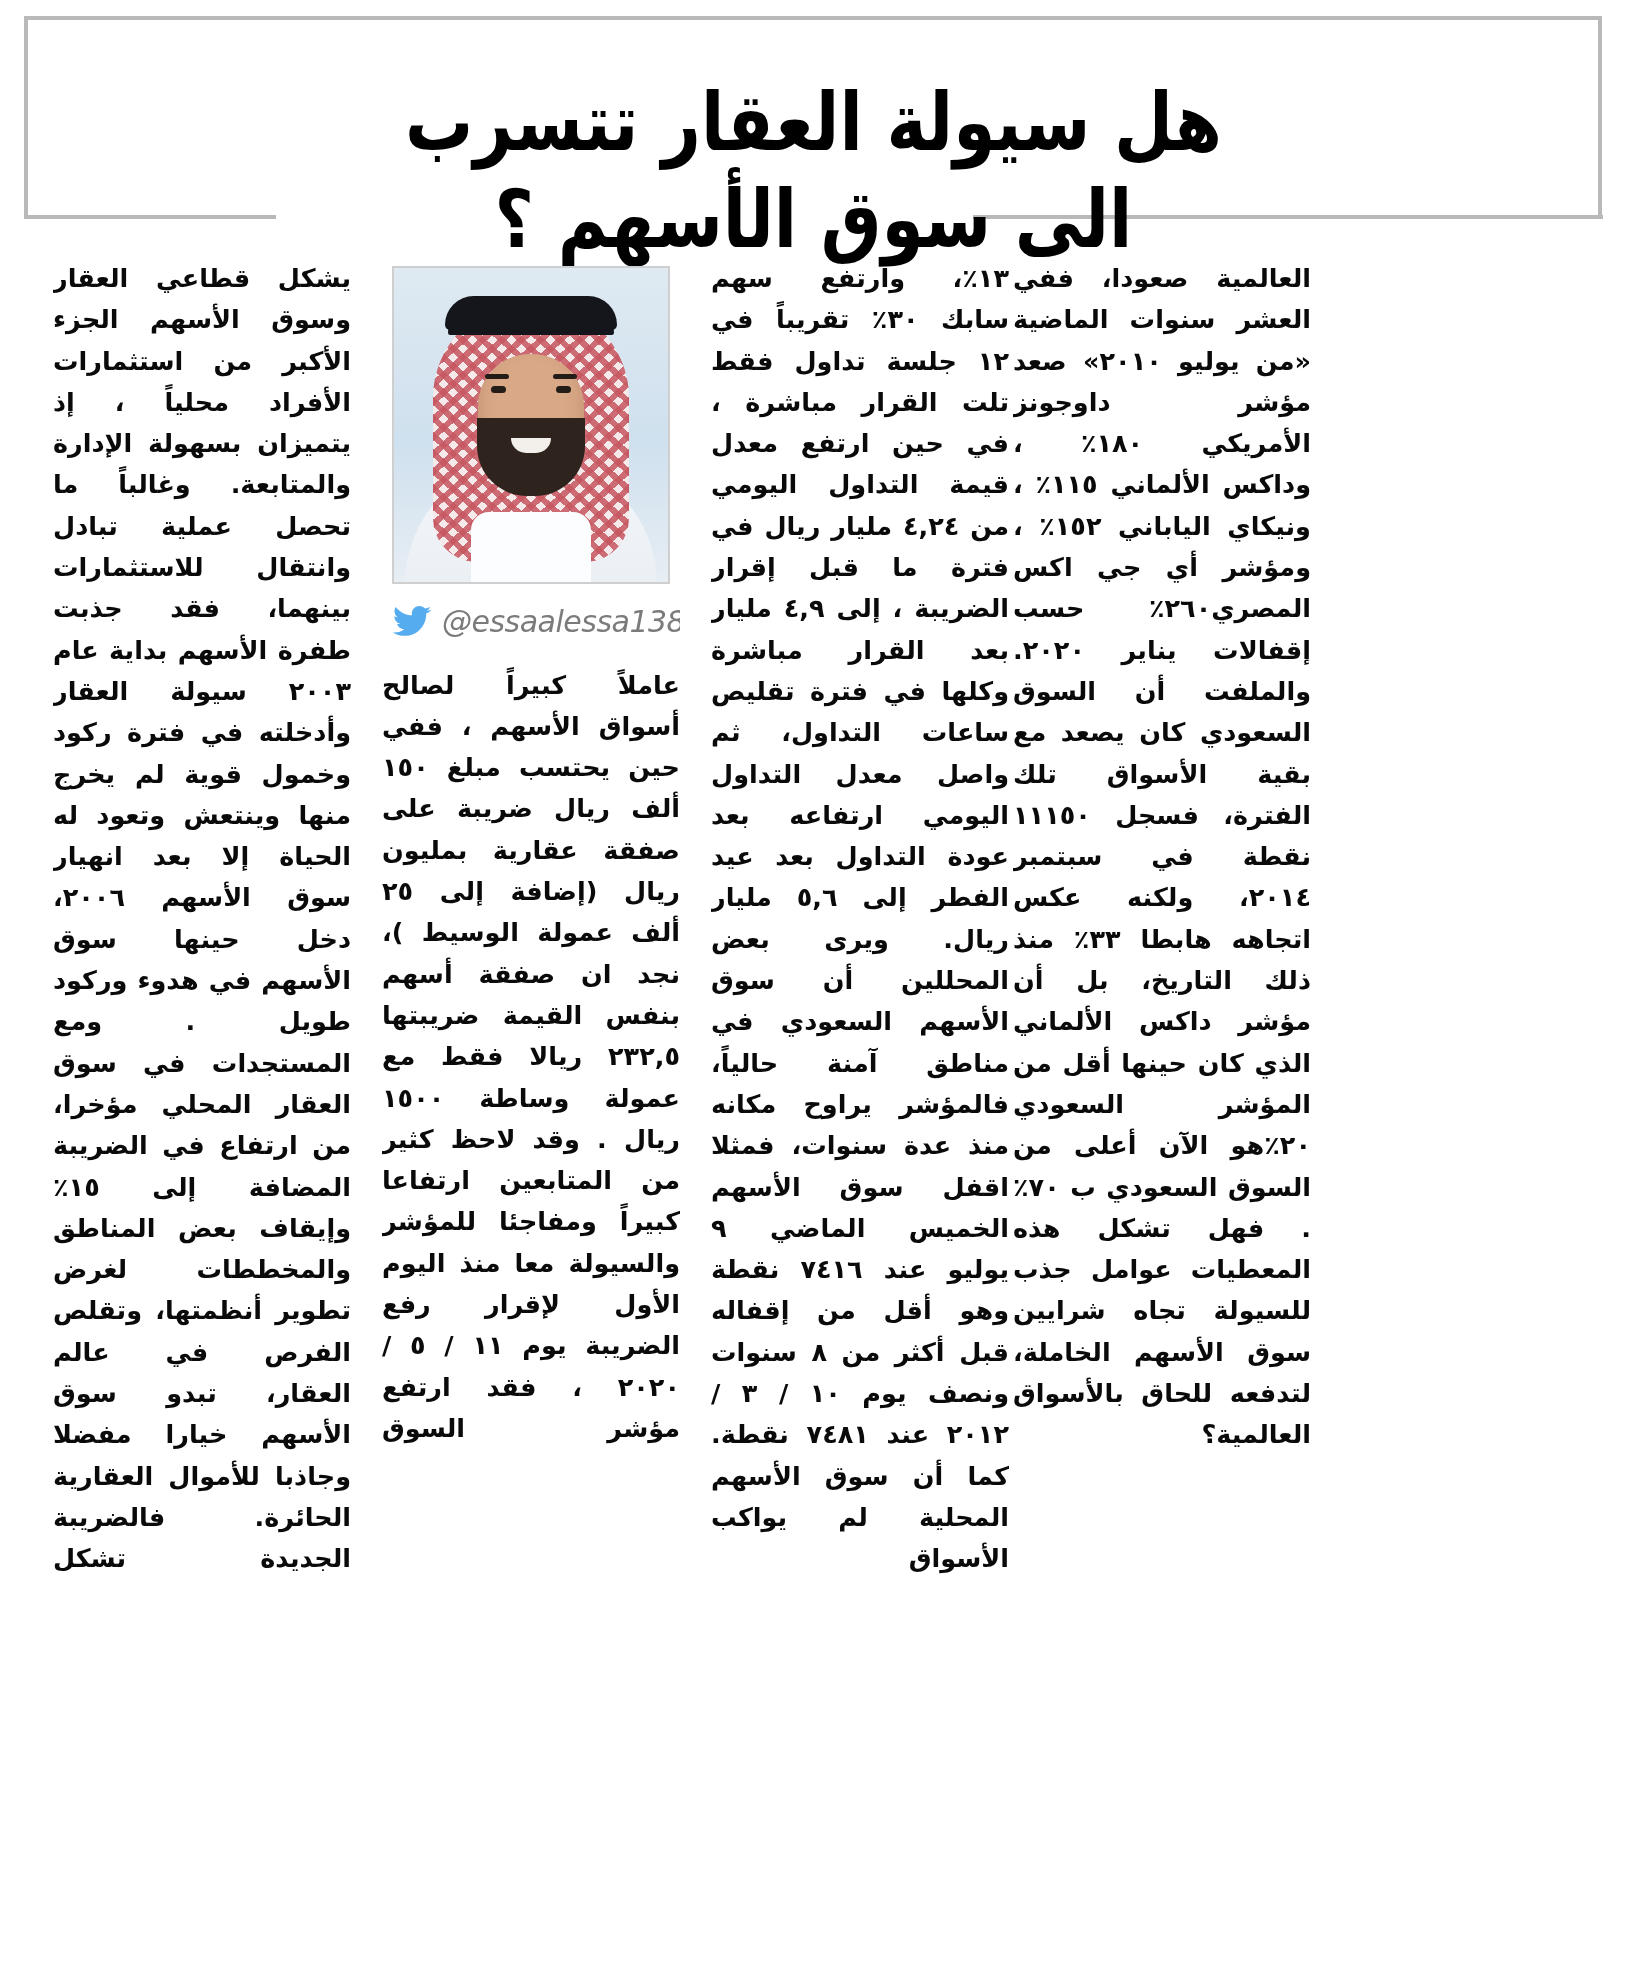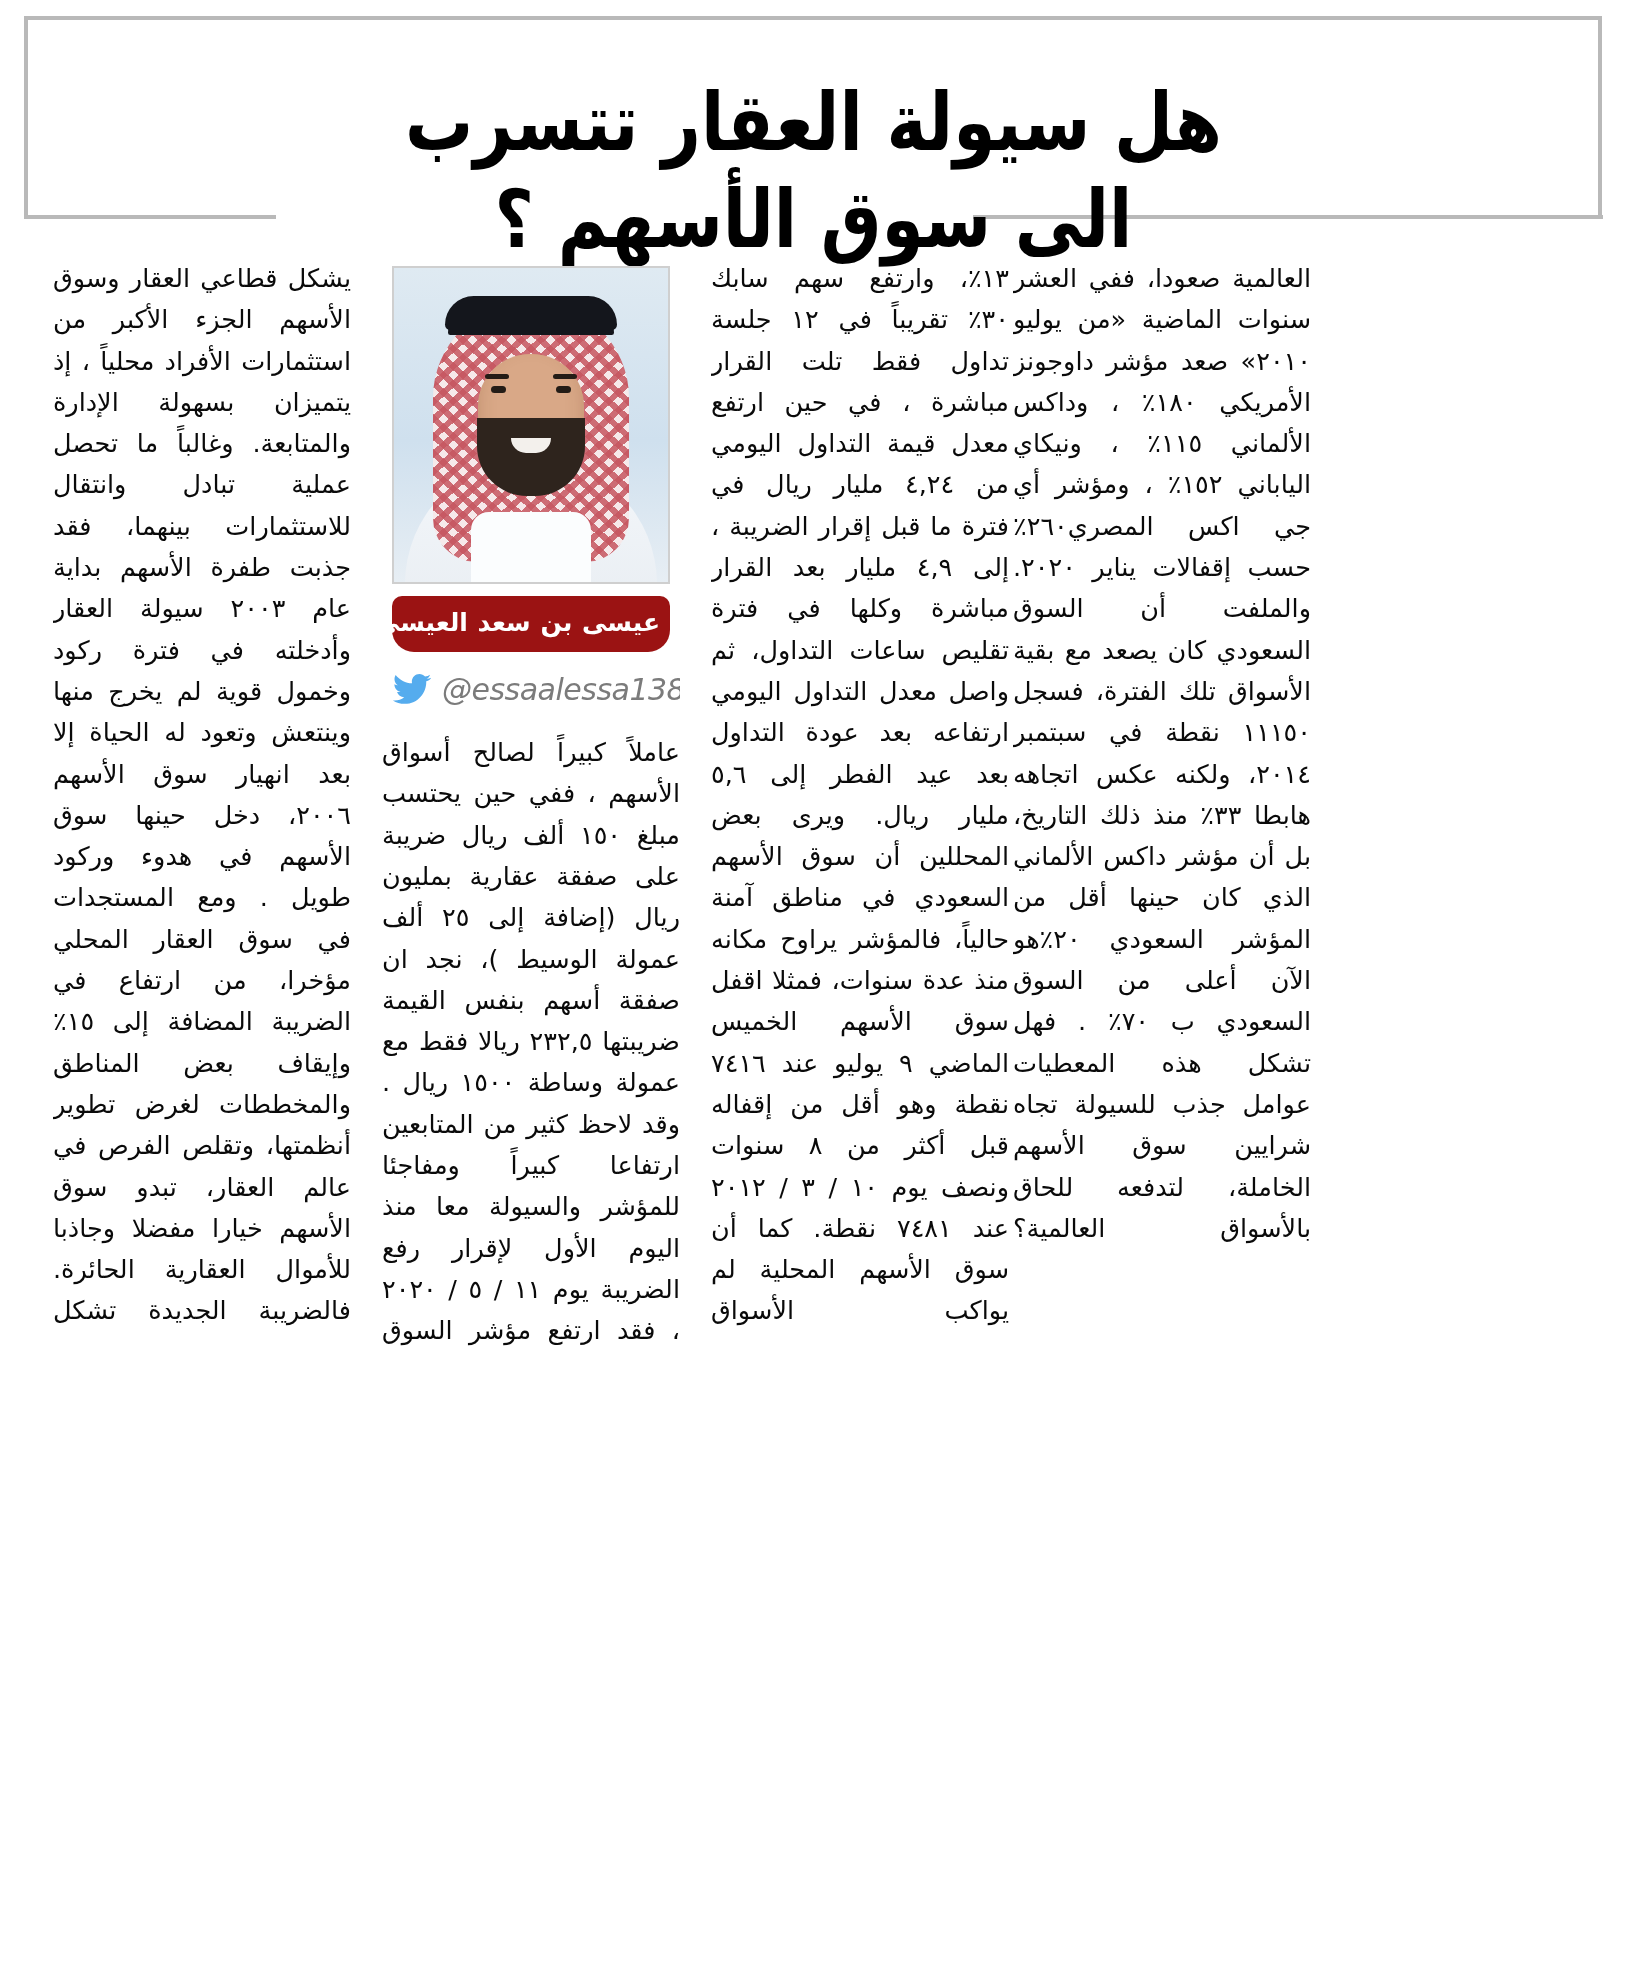--- a/index.html
+++ b/index.html
@@ -70,21 +70,21 @@
     font-size:25.5px;
     line-height:1.62;
     text-align:justify;
     text-align-last:justify;
     direction:rtl;
     color:#0a0a0a;
     font-family:"DejaVu Sans","Liberation Sans",sans-serif;
     word-spacing:1px;
   }
   .col:last-child{margin-left:4px;}
-  .col p{margin:0 0 0 0;text-indent:0;}
+  .col p{margin:0 0 0 0;text-indent:0;font-weight:bold;}
 
   
   .col-photo{
     position:relative;
   }
 
   
   .artblock{
     width:100%;
     margin:0 0 14px 0;
@@ -210,21 +210,20 @@
           <div class="ph-face"></div>
           <div class="ph-brow l"></div>
           <div class="ph-brow r"></div>
           <div class="ph-eye l"></div>
           <div class="ph-eye r"></div>
           <div class="ph-beard"></div>
           <div class="ph-mouth"></div>
           <div class="ph-iqal"></div>
         </div>
 
-        <div class="namebar">عيسى بن سعد العيسى</div>
 
         <div class="handle-row">
           <span class="handle-text">@essaalessa1387</span>
           <span class="tw-icon">
             <svg viewBox="0 0 48 40" width="40" height="32" aria-hidden="true">
               <path fill="#55acee" d="M48 4.7c-1.8.8-3.7 1.3-5.7 1.6 2-1.2 3.6-3.2 4.3-5.5-1.9 1.1-4 1.9-6.3 2.4C38.5 1.2 36 0 33.3 0c-5.3 0-9.5 4.3-9.5 9.5 0 .8.1 1.5.3 2.2C16 11.3 8.5 7.3 3.5 1.1 2.6 2.6 2.1 4.3 2.1 6.2c0 3.3 1.7 6.2 4.2 7.9-1.6 0-3-.5-4.3-1.2v.1c0 4.6 3.3 8.4 7.6 9.3-.8.2-1.6.3-2.5.3-.6 0-1.2-.1-1.8-.2 1.2 3.8 4.7 6.5 8.9 6.6-3.2 2.6-7.4 4.1-11.8 4.1-.8 0-1.5 0-2.3-.1 4.2 2.7 9.2 4.3 14.6 4.3 17.5 0 27.1-14.5 27.1-27.1v-1.2C45 8.5 46.7 6.7 48 4.7z"></path>
             </svg>
           </span>
         </div>
 

